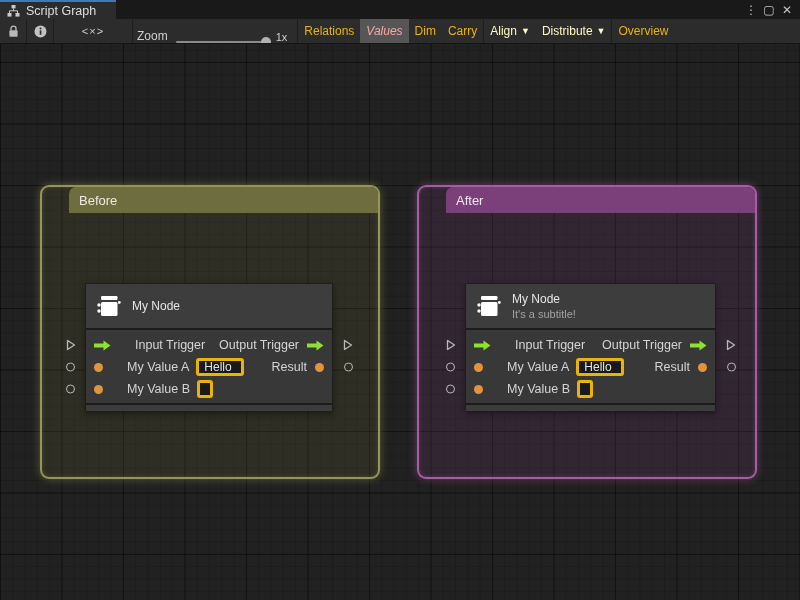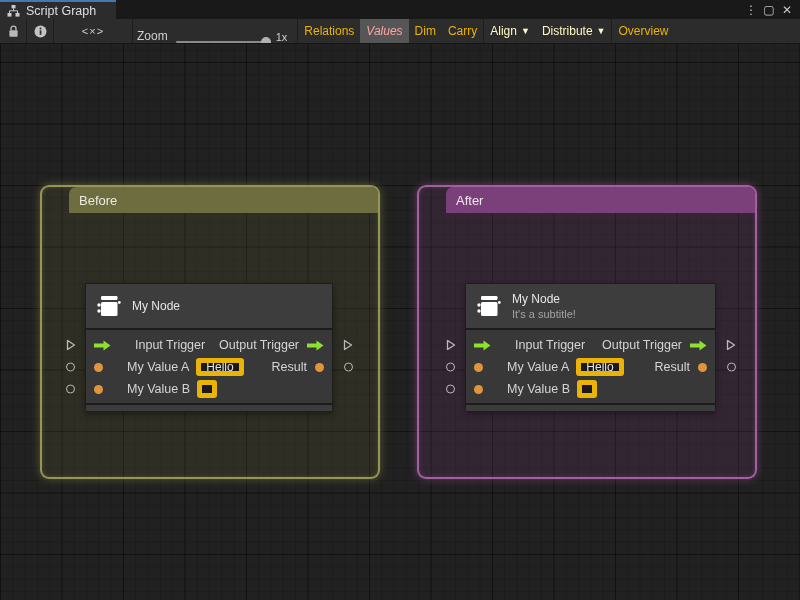--- a/index.html
+++ b/index.html
@@ -54,21 +54,21 @@
   .node-header { height:46px; background:#3d3d3d; display:flex; align-items:center; gap:10px; padding:0 10px; border-bottom:2px solid #1c1c1c; }
   .node-title { font-size:12px; color:#e6e6e6; }
   .node-subtitle { font-size:11px; color:#a2a2a2; margin-top:2px; }
   .node-rows { padding:4px 0 3px 0; }
   .nrow { position:relative; height:22px; display:flex; align-items:center; padding:0 8px; font-size:12.5px; color:#d4d4d4; }
   .nrow .lbl { margin-left:24px;text-align:right; }
   .nrow .lbl-r { margin-right:8px; margin-left:auto;text-align:center; }
   .flow-arrow { width:17px; height:11px; flex:0 0 auto; }
   .flow-arrow path { fill:var(--flow-port-green,#8ce22e); }
   .vdot { width:9px; height:9px; border-radius:50%; background:var(--value-port-orange,#e2943b); flex:0 0 auto; }
-  .port-input { background:#1a1a1a; border:5px solid #eab308; border-radius:3px; color:#e2e2e2; font-size:12px; height:18px; padding:0 5px; margin-left:7px; font-family:"Liberation Sans",sans-serif; }
+  .port-input { background:#1a1a1a; border:3px solid #eab308; border-radius:3px; color:#e2e2e2; font-size:12px; height:18px; padding:0 5px; margin-left:7px; font-family:"Liberation Sans",sans-serif; }
   .in-hello { width:48px; }
   .in-empty { width:14px; }
   .outer-port { position:absolute; top:50%; transform:translateY(-50%); display:flex; }
   .op-left { left:-20px; }
   .op-right { right:-21px; }
   .ocircle { width:9px; height:9px; border:1.4px solid #b8b8b8; border-radius:50%; }
   .otri path { fill:none; stroke:#b8b8b8; stroke-width:1.3; stroke-linejoin:round; }
   .node-footer { height:8px; background:#3c3c3c; border-top:2px solid #1c1c1c; }
 </style>
 </head>

